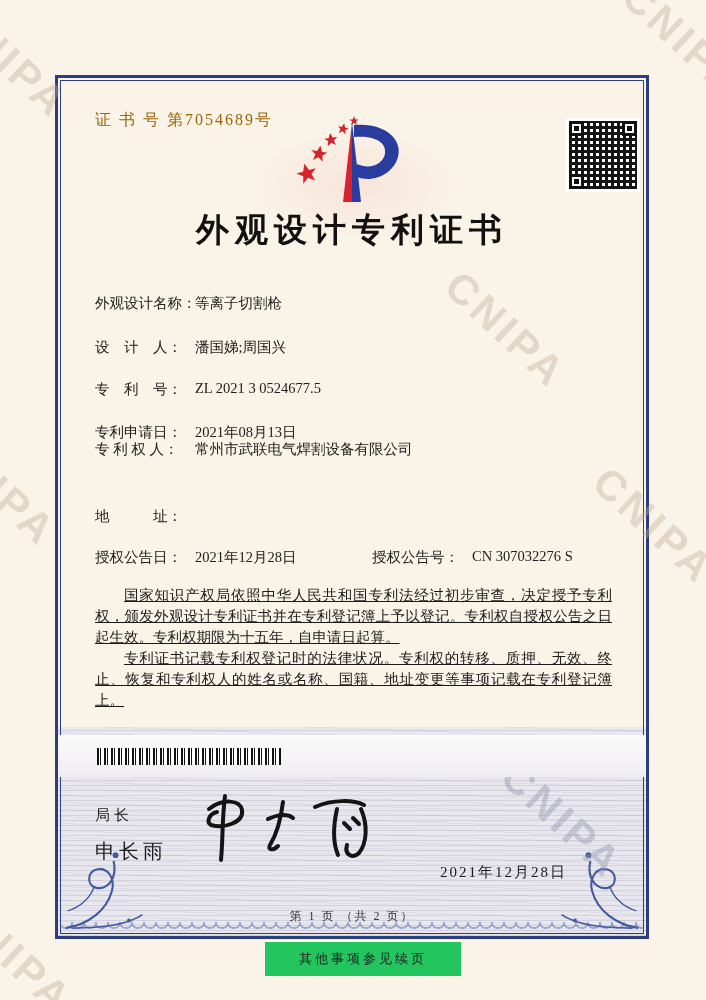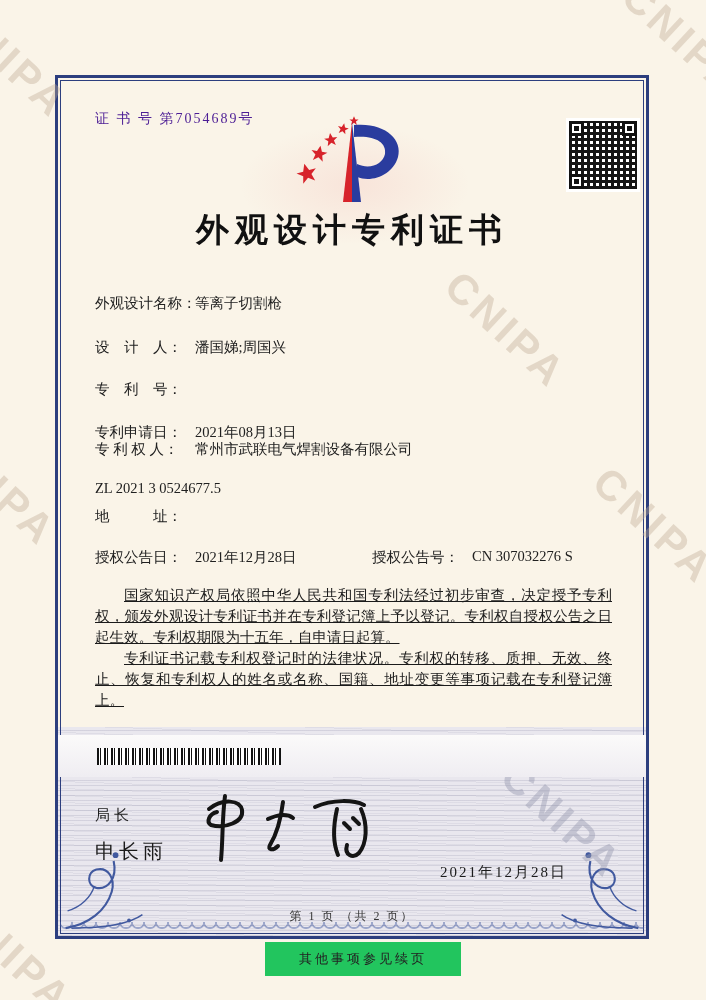--- a/index.html
+++ b/index.html
@@ -23,21 +23,21 @@
     position:absolute;left:55px;top:75px;width:588px;height:858px;
     border:3px solid #2C3E7E;z-index:1;
   }
   .frame-inner{
     position:absolute;left:2px;top:2px;right:2px;bottom:2px;
     border:1px solid #2C3E7E;
   }
   
   .cert-no{
     position:absolute;left:95px;top:110px;z-index:3;
-    font-size:14px;letter-spacing:2px;color:#4c1d95;
+    font-size:16px;letter-spacing:2px;color:#a16207;
   }
   .logo{position:absolute;left:280px;top:112px;width:140px;height:94px;z-index:3;}
   .logo-glow{
     position:absolute;left:230px;top:120px;width:250px;height:130px;z-index:2;
     background:radial-gradient(ellipse at center, rgba(235,130,130,.14), rgba(235,130,130,0) 65%);
   }
   .qr{
     position:absolute;left:566px;top:118px;width:74px;height:74px;z-index:3;
     background:#fff;padding:3px;box-sizing:border-box;
   }
@@ -52,21 +52,21 @@
   .qr-f.tl{left:0;top:0;} .qr-f.tr{right:0;top:0;} .qr-f.bl{left:0;bottom:0;}
   .title{
     position:absolute;left:55px;top:208px;width:594px;z-index:3;
     text-align:center;font-size:33px;font-weight:bold;letter-spacing:6px;color:#111;
   }
   
   .frow{position:absolute;left:95px;width:520px;z-index:3;font-size:14.5px;display:flex;}
   .flabel{width:100px;flex:0 0 100px;white-space:nowrap;color:#202020;}
   .fvalue{white-space:nowrap;color:#202020;}
   .pair2{position:absolute;left:277px;top:0;display:flex;}
-  .r1{top:294px;} .r2{top:338px;} .r3{top:380px;flex-direction:column;} .r4{top:423px;}
+  .r1{top:294px;} .r2{top:338px;} .r3{top:380px;} .r4{top:423px;}
   .r5{top:440px;} .r6{top:507px;} .r7{top:548px;}
   
   .para{
     position:absolute;left:95px;width:517px;z-index:3;
     font-size:14.5px;line-height:21px;text-align:justify;text-indent:2em;color:#1b1b1b;text-decoration:underline;
   }
   .p1{top:585px;} .p2{top:648px;}
   
   .band{
     position:absolute;left:58px;top:727px;width:588px;height:209px;z-index:1;

